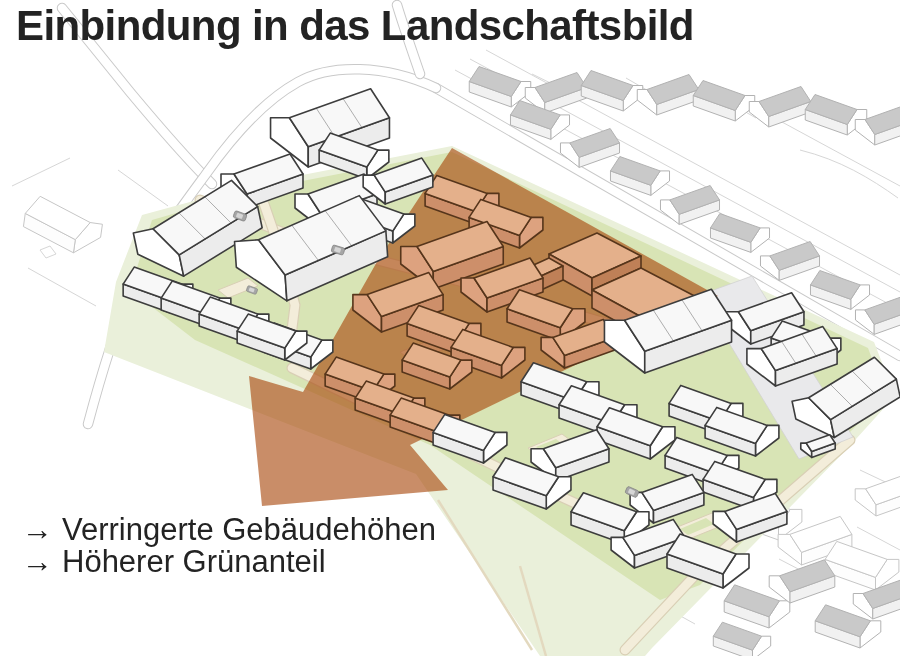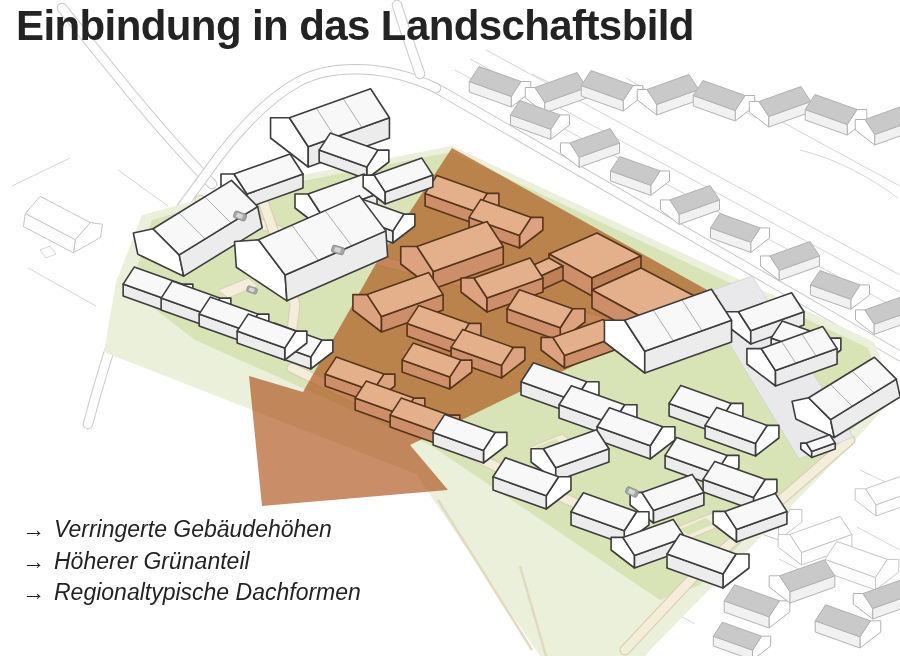--- a/index.html
+++ b/index.html
@@ -6,23 +6,22 @@
   body{width:900px;height:656px;overflow:hidden;font-family:"Liberation Sans",sans-serif;}
   .stage{position:relative;width:740px;height:656px;background:#fff;}
   svg.illus{position:absolute;left:0;top:0;width:900px;height:656px;}
   h1.title{
     position:absolute;left:16px;top:2px;margin:0;
     font-size:42px;font-weight:700;letter-spacing:-0.6px;
     color:var(--text,#232323);white-space:nowrap;
   }
   .bullets{
     position:absolute;left:22px;top:514px;
-    font-size:23px;line-height:31.5px;font-weight:400;
+    font-size:31px;line-height:31.5px;font-weight:400;
     color:var(--text,#232323);
-    font-style:italic;
   }
   .bullet .ar{display:inline-block;margin-right:9px;}
 
   
   .field{fill:var(--field,#eaf0da);}
   .lawn{fill:var(--lawn,#d8e4b5);}
   .plaza{fill:var(--plaza,#e9e9eb);stroke:#d2d2d2;stroke-width:.8;}
   .rdC{fill:none;stroke:#c9c9c9;stroke-width:10.5;stroke-linecap:round;}
   .rdCf{fill:none;stroke:#ffffff;stroke-width:8.5;stroke-linecap:round;}
   .rdB{fill:none;stroke:var(--pathEdge,#d9cfb5);stroke-width:11;stroke-linecap:round;}
@@ -230,18 +229,15 @@
 
   <h1 class="title">Einbindung in das Landschaftsbild</h1>
 
   <div class="bullets">
     <div class="bullet">
       <span class="ar">→</span><span>Verringerte Gebäudehöhen</span>
     </div>
     <div class="bullet">
       <span class="ar">→</span><span>Höherer Grünanteil</span>
     </div>
-    <div class="bullet">
-      <span class="ar">→</span><span>Regionaltypische Dachformen</span>
-    </div>
   </div>
 
 </div>
 
 </body></html>

